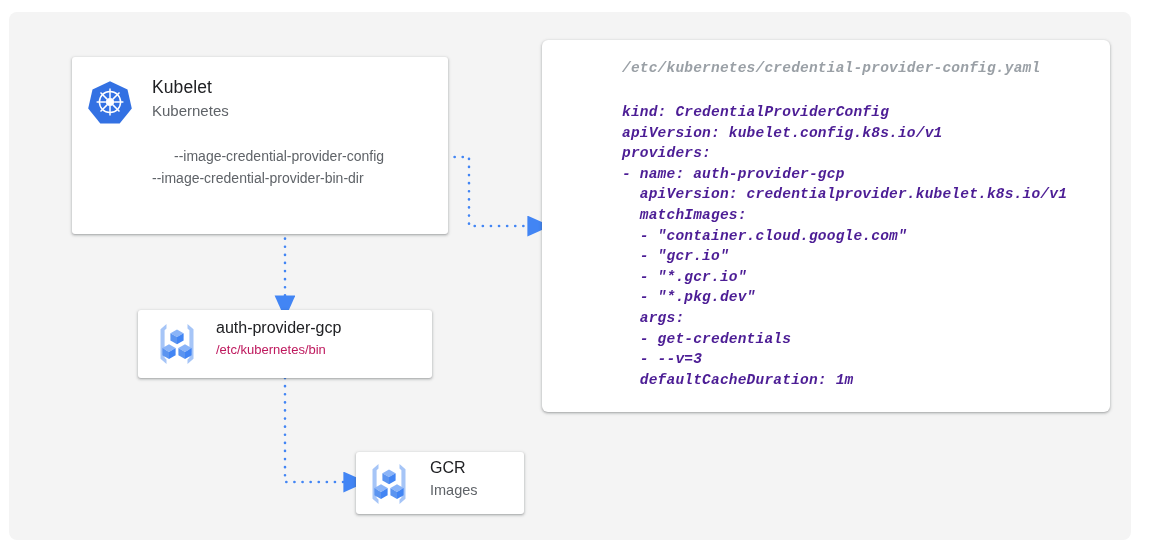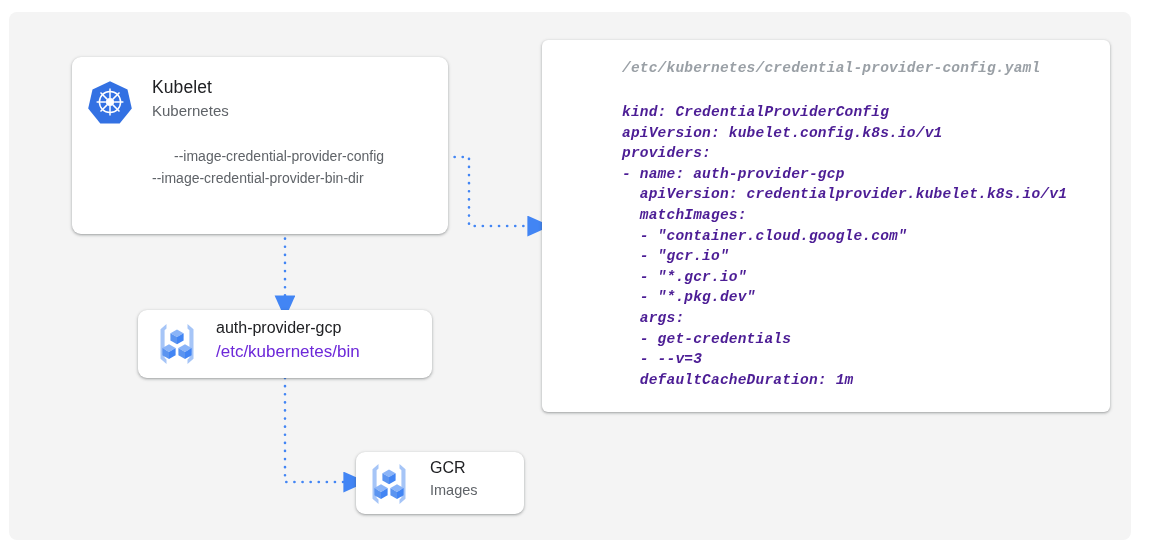--- a/index.html
+++ b/index.html
@@ -23,21 +23,21 @@
     width: 1122px;
     height: 528px;
     background: #f4f4f4;
     border-radius: 8px;
   }
 
   
   .card {
     position: absolute;
     background: #ffffff;
-    border-radius: 9px;
+    border-radius: 3px;
     box-shadow: 0 1px 2px rgba(60,64,67,0.30), 0 1px 3px 1px rgba(60,64,67,0.15);
   }
 
   
   #kubelet-card {
     left: 72px;
     top: 57px;
     width: 376px;
     height: 177px;
   }
@@ -94,22 +94,22 @@
     left: 78px;
     top: 9px;
     font-size: 16px;
     color: #202124;
     white-space: nowrap;
   }
   #provider-subtitle {
     position: absolute;
     left: 78px;
     top: 32px;
-    font-size: 17px;
-    color: #6d28d9;
+    font-size: 13px;
+    color: #be185d;
     white-space: nowrap;
   }
 
   
   #gcr-card {
     left: 356px;
     top: 452px;
     width: 168px;
     height: 62px;
   }

